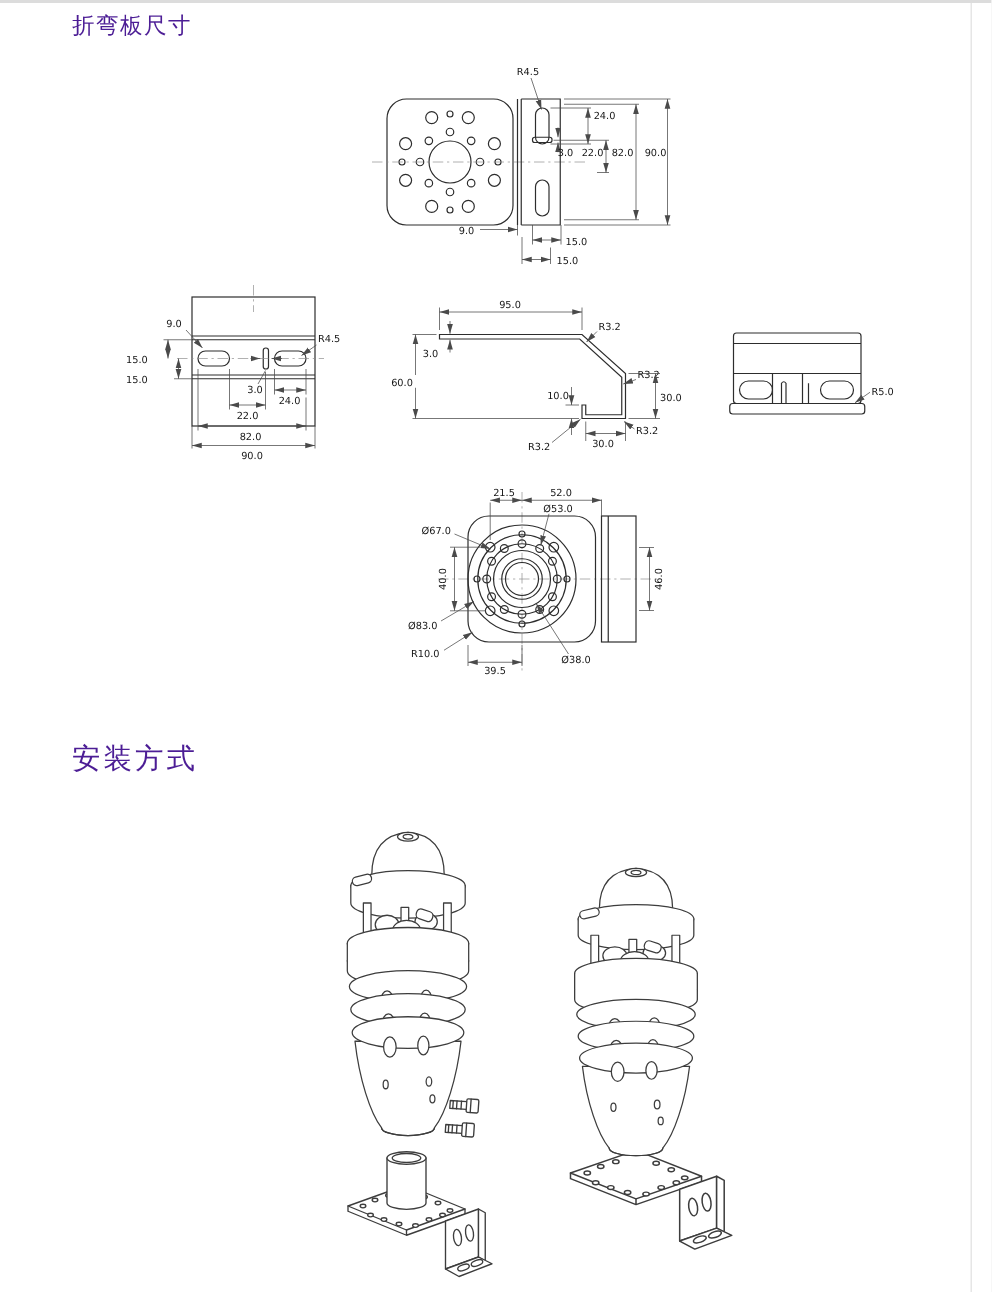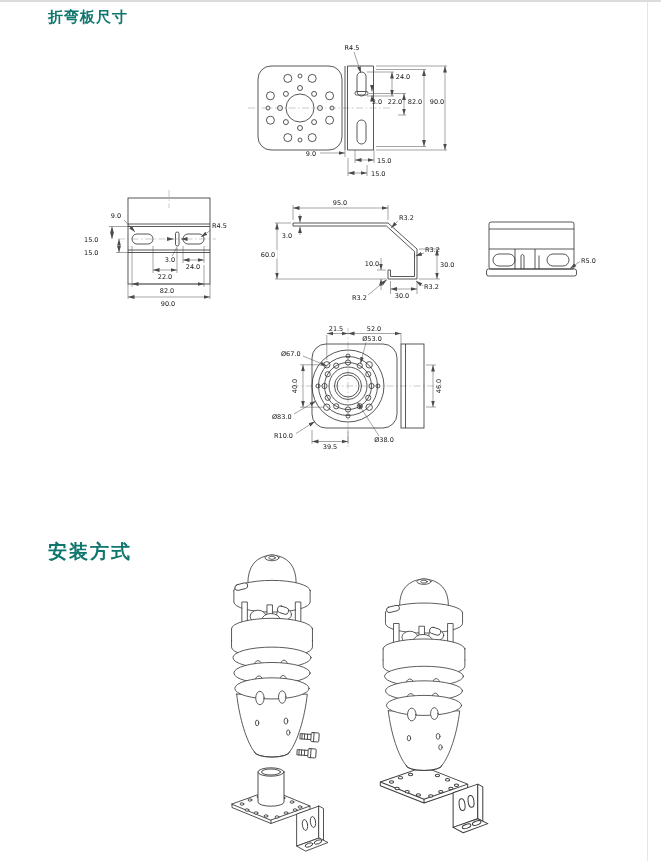--- a/index.html
+++ b/index.html
@@ -1,21 +1,21 @@
 <!DOCTYPE html>
 <html><head>
 <meta charset="utf-8">
 <style>
   html,body{margin:0;padding:0;background:#f2f2f2;}
   .page{position:relative;width:661px;height:861px;background:#ffffff;overflow:hidden;
         border-top:2px solid #dcdcdc;font-family:"Liberation Sans",sans-serif;}
   .page-edge-right{position:absolute;top:0;left:647px;width:1px;height:861px;background:#e6e6e6;}
-  .heading{position:absolute;color:#0f766e;font-weight:bold;letter-spacing:1px;white-space:nowrap;}
+  .heading{position:absolute;color:#4c1d95;font-weight:normal;letter-spacing:1px;white-space:nowrap;}
   #h-bend{left:48px;top:6px;font-size:15px;}
-  #h-install{left:48px;top:491px;font-size:19px;letter-spacing:2px;margin-top:46px;}
+  #h-install{left:48px;top:491px;font-size:19px;letter-spacing:2px;}
   svg{position:absolute;left:0;}
   .o{stroke:#2d2d2d;stroke-width:0.8;fill:none;}
   .dim,.dimE,.ext,.ldr{stroke:#4a4a4a;stroke-width:0.5;fill:none;}
   .dim{marker-start:url(#ar);marker-end:url(#ar);}
   .dimE{marker-end:url(#ar);}
   .cl{stroke:#8a8a8a;stroke-width:0.45;fill:none;stroke-dasharray:7 2.5 1.5 2.5;}
   .lbl{font:6.5px "DejaVu Sans",sans-serif;fill:#141414;}
   .art{fill:#ffffff;stroke:#3d3d3d;stroke-width:0.9;stroke-linejoin:round;stroke-linecap:round;}
 </style>
 </head>

